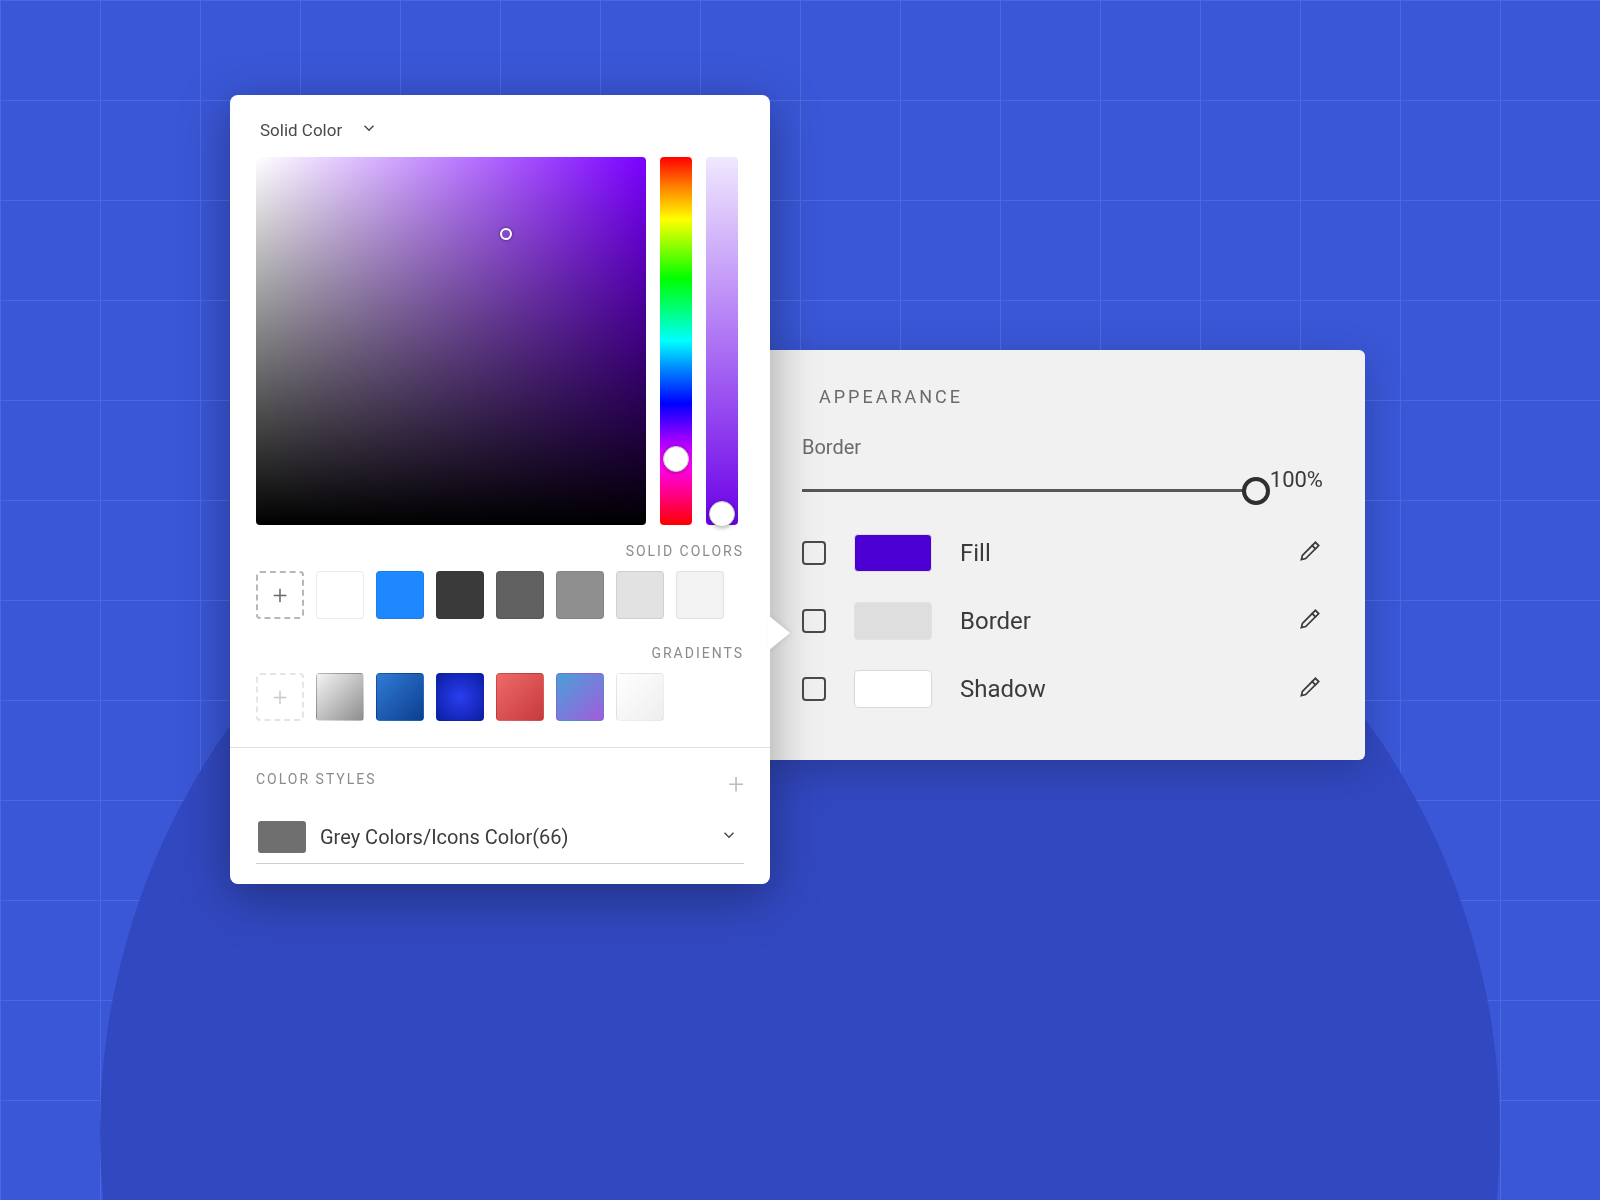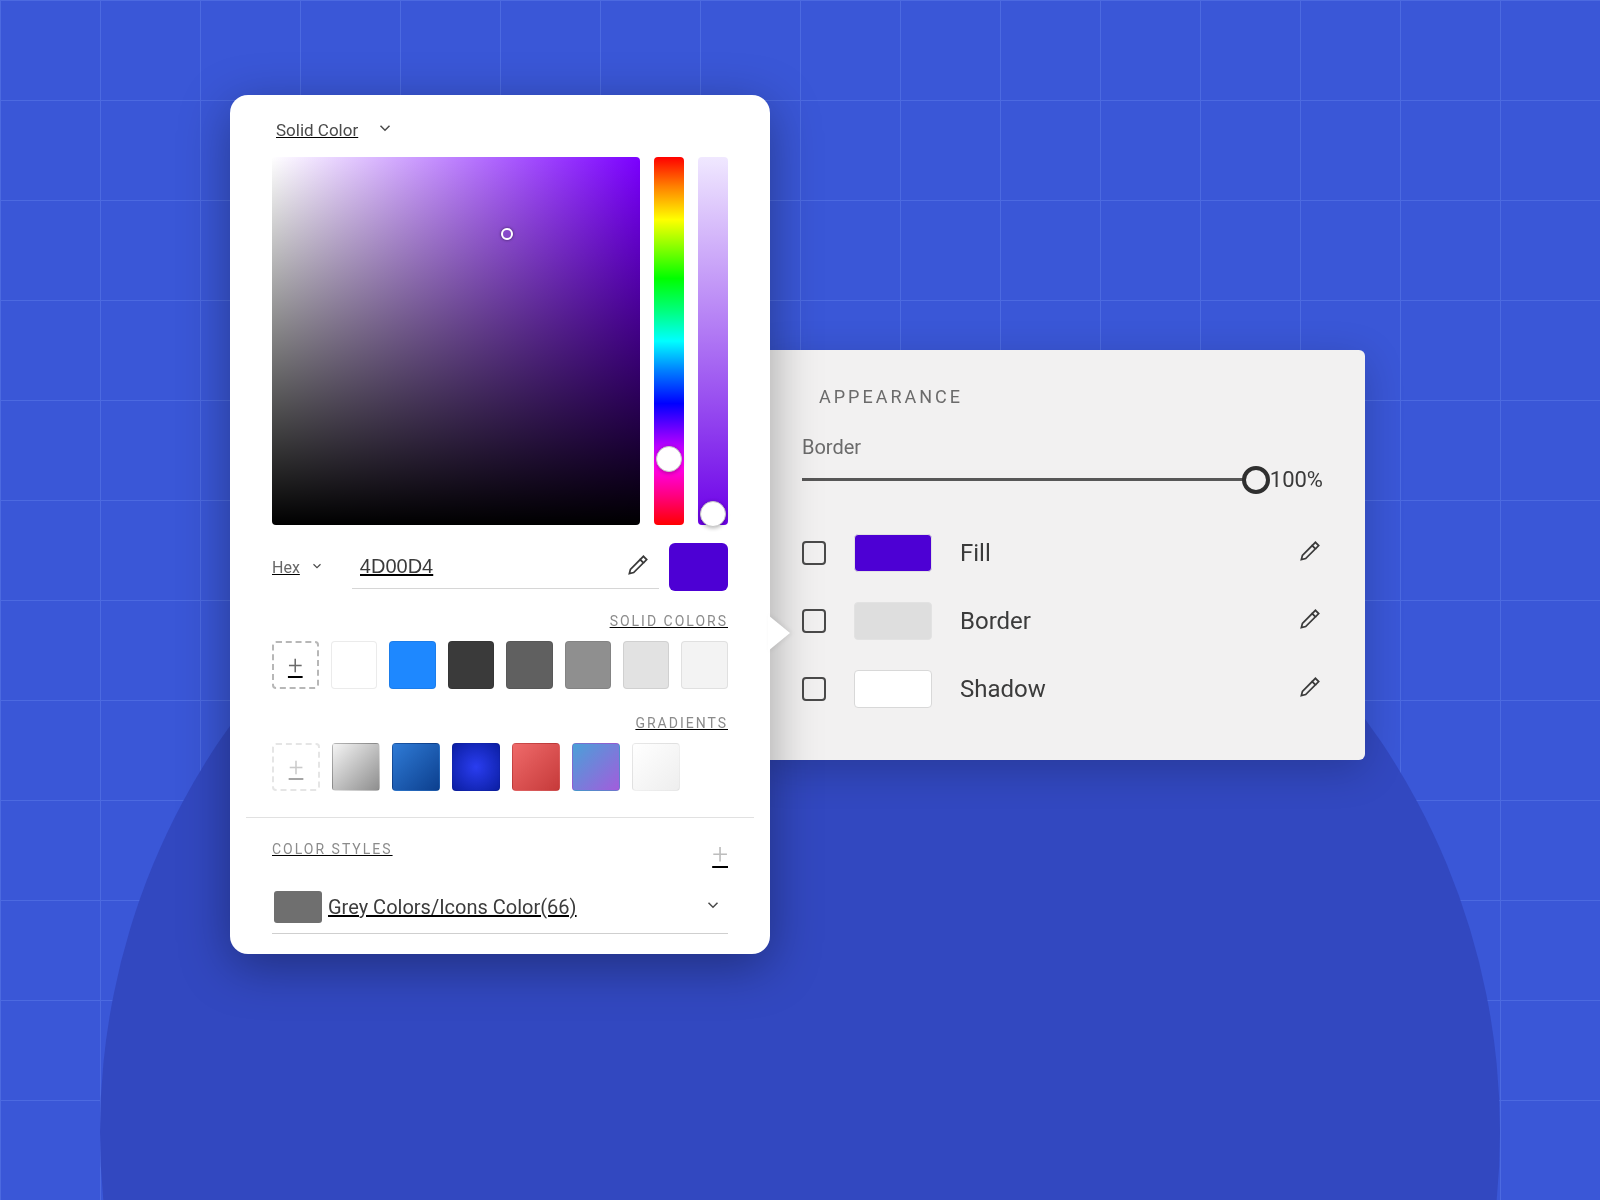--- a/index.html
+++ b/index.html
@@ -47,21 +47,21 @@
     margin-bottom: 28px;
     margin-left: 17px;
   }
   .opacity-label {
     font-size: 20px;
     color: #6b6b6b;
     margin-bottom: 8px;
   }
   .opacity-row {
     display:flex;
-    align-items:center;
+    align-items:flex-end;
     gap:14px;
     margin-bottom: 42px;
   }
   .opacity-track {
     flex:1;
     height:3px;
     background:#575757;
     position:relative;
   }
   .opacity-handle {
@@ -109,24 +109,23 @@
   .bg-blur-row .prop-label { flex:0 0 auto;}
   .chev { width:18px;height:18px;}
 
   
   .color-popover {
     position: absolute;
     top: 95px;
     left: 230px;
     width: 540px;
     background:#fff;
-    border-radius:18px;
+    border-radius:8px;
     box-shadow: 0 12px 50px rgba(0,0,0,.35);
-    padding: 24px 42px 20px;
-    text-decoration: underline;
+    padding: 24px 26px 20px;
   }
   .mode-row {
     display:flex;
     align-items:center;
     gap:18px;
     margin-bottom:16px;
     padding-left:4px;
   }
   .mode-label { font-size:17px; color:#4a4a4a; }
   .picker-area {
@@ -242,21 +241,21 @@
     height:1px;background:#e1e1e1;margin:4px -26px 20px;
   }
   .styles-header {
     display:flex;align-items:center;justify-content:space-between;
     margin-bottom:14px;
   }
   .add-style {
     font-size:28px;color:#bdbdbd;font-weight:300;
   }
   .style-dropdown {
-    display:flex;align-items:center;gap:6px;
+    display:flex;align-items:center;gap:14px;
     border-bottom:1px solid #cfcfcf;
     padding:6px 6px 10px 2px;
   }
   .style-swatch {
     width:48px;height:32px;border-radius:3px;
   }
   .style-name { flex:1; font-size:20px; color:#3c3c3c;}
 
   
   .popover-caret {
@@ -339,38 +338,20 @@
       <div class="sv-handle"></div>
     </div>
     <div class="hue-bar">
       <div class="bar-handle"></div>
     </div>
     <div class="alpha-bar">
       <div class="bar-handle"></div>
     </div>
   </div>
 
-  <div class="hex-row">
-    <span class="hex-lbl">Hex</span>
-    <span>
-      <svg class="chev" style="width:14px;height:14px" viewBox="0 0 24 24" fill="none" stroke="#4a4a4a" stroke-width="2">
-          <path d="M6 9l6 6 6-6"></path>
-        </svg>
-    </span>
-    <div class="hex-input-wrap">
-      <input class="hex-input" value="4D00D4" style="">
-      <span class="eyedropper-icon">
-        <svg viewBox="0 0 24 24" width="22" height="22" fill="none" stroke="#3a3a3a" stroke-width="1.6">
-            <path d="M4 20l1-4 9-9 3 3-9 9-4 1z"></path>
-            <path d="M14 7l3-3 3 3-3 3"></path>
-          </svg>
-      </span>
-    </div>
-    <div class="current-swatch" style="background:#4D00D4"></div>
-  </div>
 
   <div class="section-label">SOLID COLORS</div>
   <div class="swatch-row">
     <div class="add-swatch">+</div>
     <div class="swatch" style="background:#ffffff"></div>
     <div class="swatch" style="background:#1e88ff"></div>
     <div class="swatch" style="background:#3a3a3a"></div>
     <div class="swatch" style="background:#606060"></div>
     <div class="swatch" style="background:#8f8f8f"></div>
     <div class="swatch" style="background:#e2e2e2"></div>

